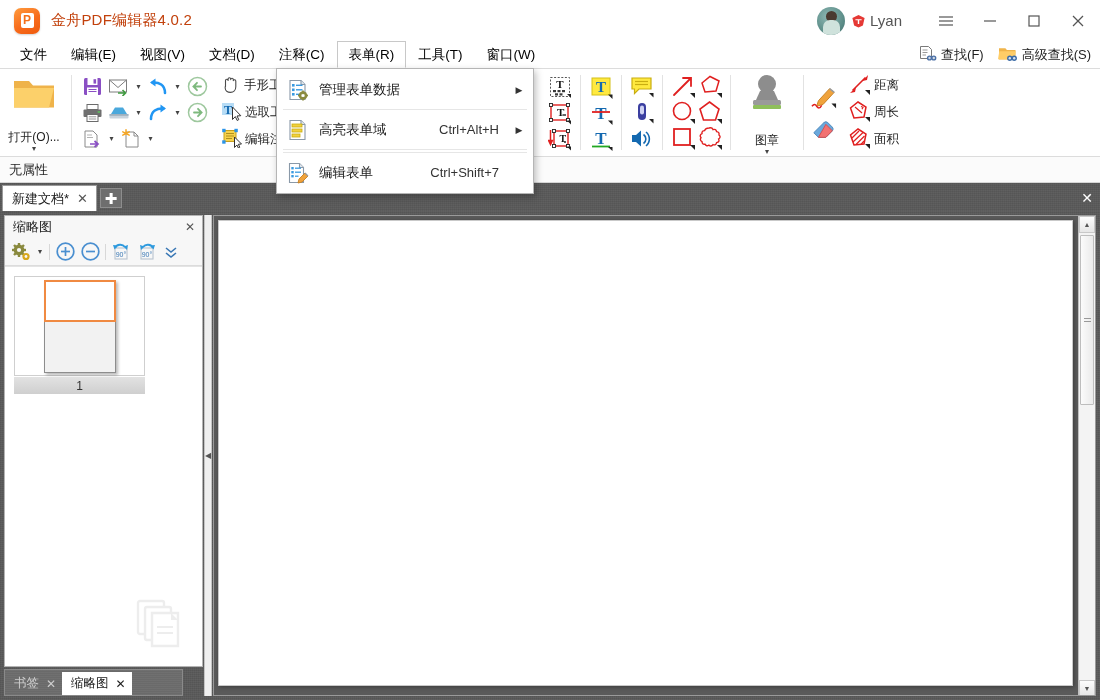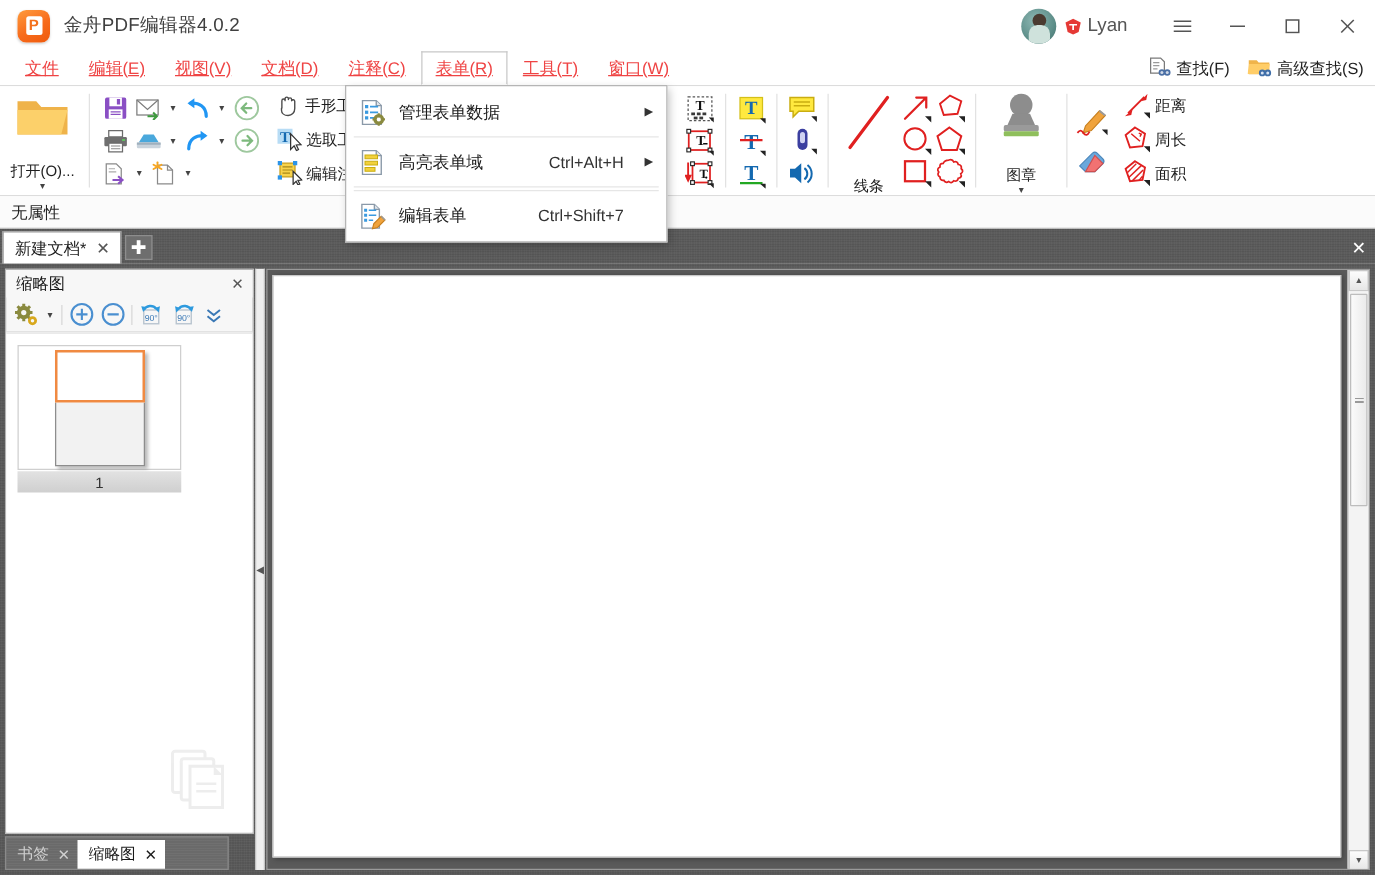--- a/index.html
+++ b/index.html
@@ -22,21 +22,21 @@
   .app-logo {
     width:26px; height:26px; margin-left:14px; border-radius:7px;
     background: linear-gradient(150deg,#ff9b3d 0%,#f76b1c 55%,#ef5a0c 100%);
     display:flex; align-items:center; justify-content:center;
     box-shadow:0 1px 2px rgba(0,0,0,.18);
   }
   .app-logo .glyph {
     width:13px;height:15px;background:#fff;border-radius:2px;
     color:#f4711c; font-weight:bold; font-size:12px; line-height:15px; text-align:center;
   }
-  .app-title { margin-left:11px; font-size:15px; color:#404040; letter-spacing:.2px; }
+  .app-title { margin-left:11px; font-size:15px; color:#c2410c; letter-spacing:.2px; }
   .title-right { margin-left:auto; display:flex; align-items:center; height:100%; }
   .avatar {
     width:28px;height:28px;border-radius:50%;
     background:radial-gradient(circle at 40% 35%, #8fb8b4 0%, #5e8f8a 60%, #3f6b68 100%);
     position:relative; overflow:hidden; margin-right:5px;
   }
   .avatar:after{
     content:"";position:absolute;left:6px;top:13px;width:17px;height:15px;border-radius:7px 7px 3px 3px;
     background:#cfe2dc;
   }
@@ -53,22 +53,22 @@
     color:#555;
   }
 
   
   .menubar {
     position:absolute; left:0; top:41px; width:1100px; height:28px;
     background:#ffffff; border-bottom:1px solid #dcdcdc;
     display:flex; align-items:stretch; padding-left:8px;
   }
   .menu-item {
-    padding:0 11px; display:flex; align-items:center; font-size:13.5px; color:#ef4444;
-    border:1px solid transparent; position:relative;text-decoration:underline;
+    padding:0 11px; display:flex; align-items:center; font-size:13.5px; color:#000000;
+    border:1px solid transparent; position:relative;
   }
   .menu-item.active {
     background:#ffffff; border:1px solid #c8c8c8; border-bottom-color:#ffffff;
     z-index: 60;
   }
   .menubar-right { margin-left:auto; display:flex; align-items:center; padding-right:4px; gap:4px; }
   .find-btn { display:flex;align-items:center;gap:4px; padding:1px 5px; font-size:13px; color:#1f1f1f; }
 
   
   .ribbon {
@@ -725,28 +725,20 @@
               <path d="M13.5 6.5 a5.5 5.5 0 0 1 0 9"></path>
               <path d="M16 4 a9 9 0 0 1 0 14"></path>
               </g>
           </svg>
         </div>
       </div>
     </div>
     <div class="rb-sep"></div>
 
     <div class="rb-group">
-      <div class="big-btn" style="width:50px">
-        <span>
-          <svg width="40" height="52" viewBox="0 0 40 52">
-            <line x1="5" y1="46" x2="35" y2="6" stroke="#e02020" stroke-width="2.6" stroke-linecap="round"></line>
-          </svg>
-        </span>
-        <span class="lbl">线条</span>
-      </div>
       <div class="icon-grid3">
         <div class="icon-row">
           <div class="ico-btn">
             <svg width="25" height="25" viewBox="0 0 25 25">
               <path d="M3 21 L19 5 M12 4 h8 v8" fill="none" stroke="#e02020" stroke-width="1.8" stroke-linecap="round"></path>
               <path d="M19 19 L24 19 L24 24 z" fill="#222"></path>
             </svg>
           </div>
           <div class="ico-btn">
             <svg width="25" height="25" viewBox="0 0 25 25">

